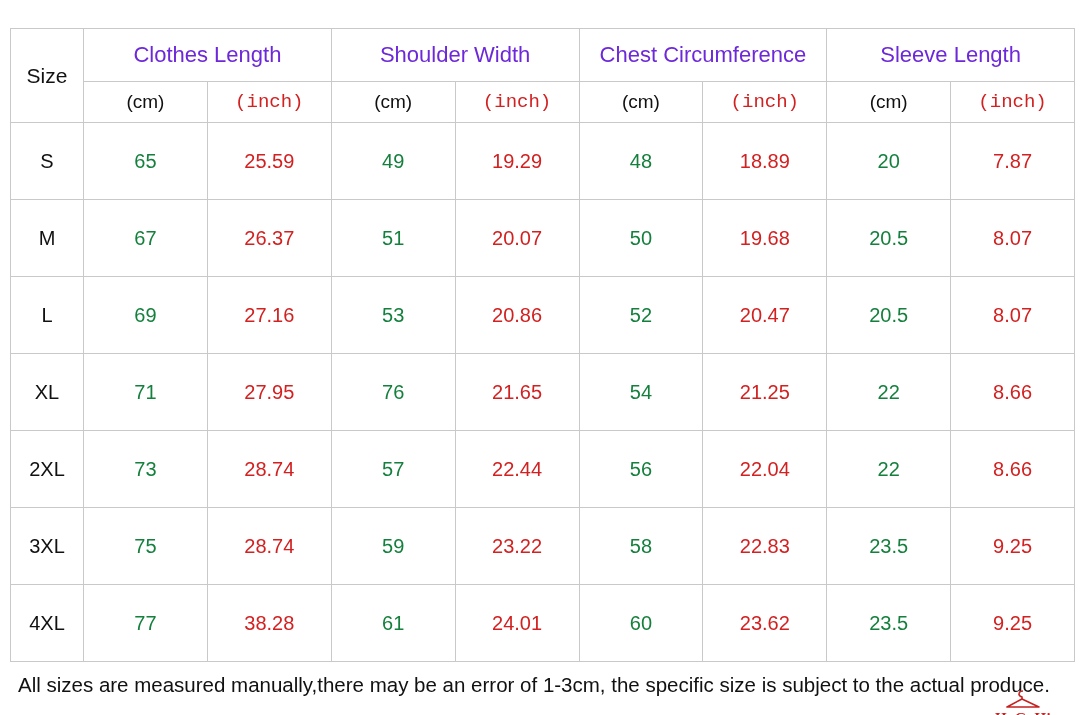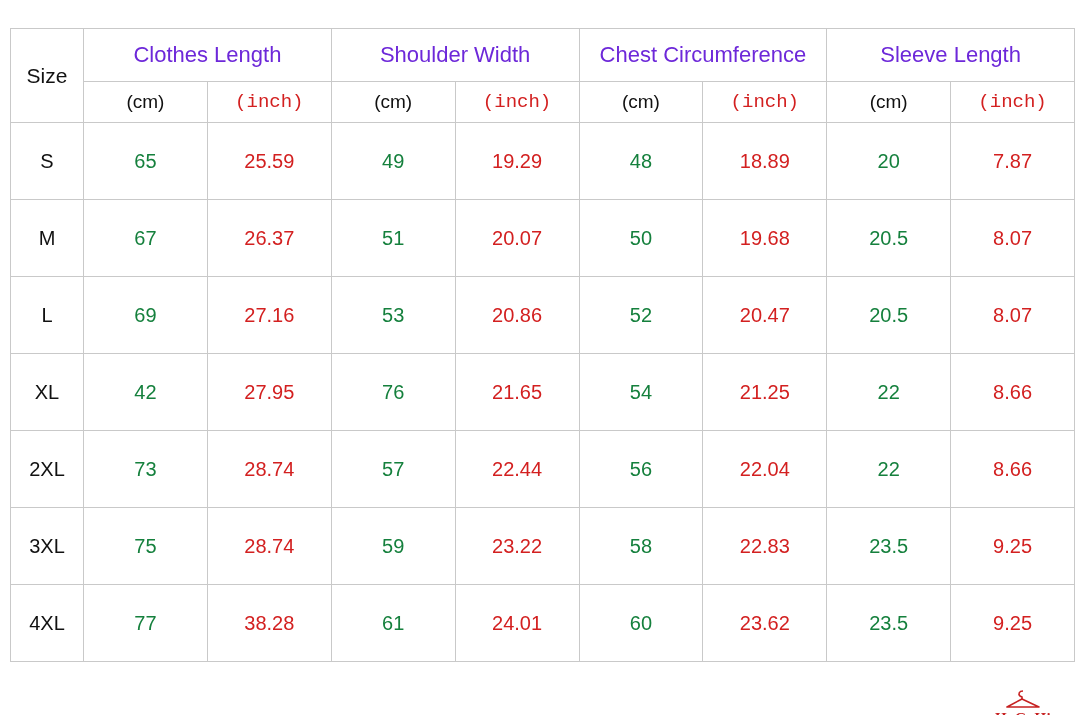--- a/index.html
+++ b/index.html
@@ -162,21 +162,21 @@
         <td class="inch-cell">27.16</td>
         <td class="cm-cell">53</td>
         <td class="inch-cell">20.86</td>
         <td class="cm-cell">52</td>
         <td class="inch-cell">20.47</td>
         <td class="cm-cell">20.5</td>
         <td class="inch-cell">8.07</td>
       </tr>
       <tr>
         <td class="size-cell">XL</td>
-        <td class="cm-cell">42</td>
+        <td class="cm-cell">71</td>
         <td class="inch-cell">27.95</td>
         <td class="cm-cell">76</td>
         <td class="inch-cell">21.65</td>
         <td class="cm-cell">54</td>
         <td class="inch-cell">21.25</td>
         <td class="cm-cell">22</td>
         <td class="inch-cell">8.66</td>
       </tr>
       <tr>
         <td class="size-cell">2XL</td>
@@ -207,20 +207,21 @@
         <td class="cm-cell">61</td>
         <td class="inch-cell">24.01</td>
         <td class="cm-cell">60</td>
         <td class="inch-cell">23.62</td>
         <td class="cm-cell">23.5</td>
         <td class="inch-cell">9.25</td>
       </tr>
     </tbody>
   </table>
 
+  <div class="note">All sizes are measured manually,there may be an error of 1-3cm, the specific size is subject to the actual produce.</div>
 
   <div class="brand">
     <div class="brand-mark">
       <svg class="hanger" viewBox="0 0 40 22">
         <path d="M20 3 C16 3 15 6 17 8 L19 9 L19 11" fill="none" stroke="#c62121" stroke-width="1.6"></path>
         <path d="M19 11 L4 19 L36 19 Z" fill="none" stroke="#c62121" stroke-width="1.6" stroke-linejoin="round"></path>
       </svg>
     </div>
     <div class="brand-name">HoGaHi</div>
   </div>

